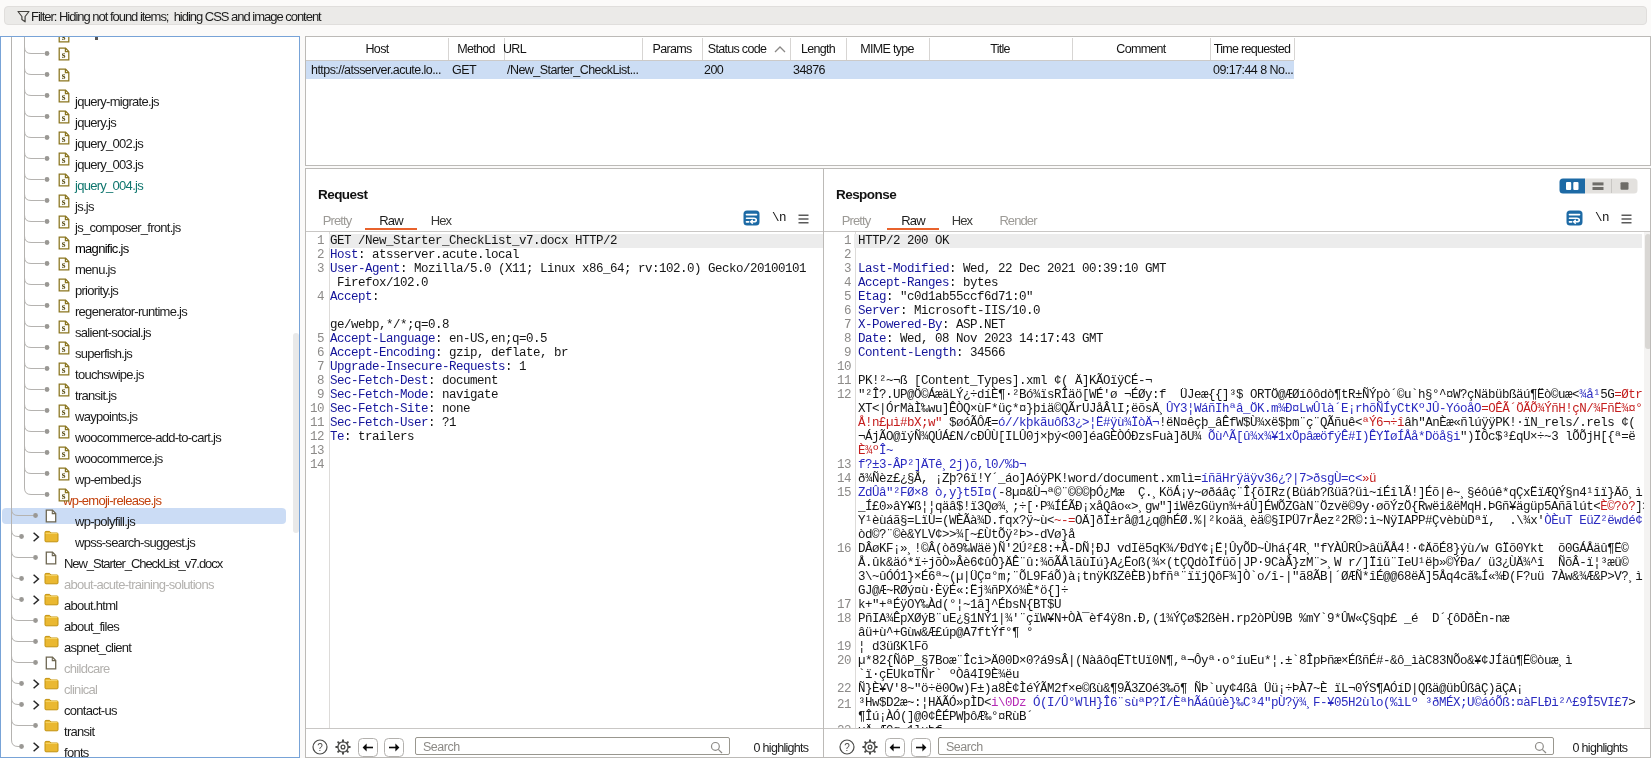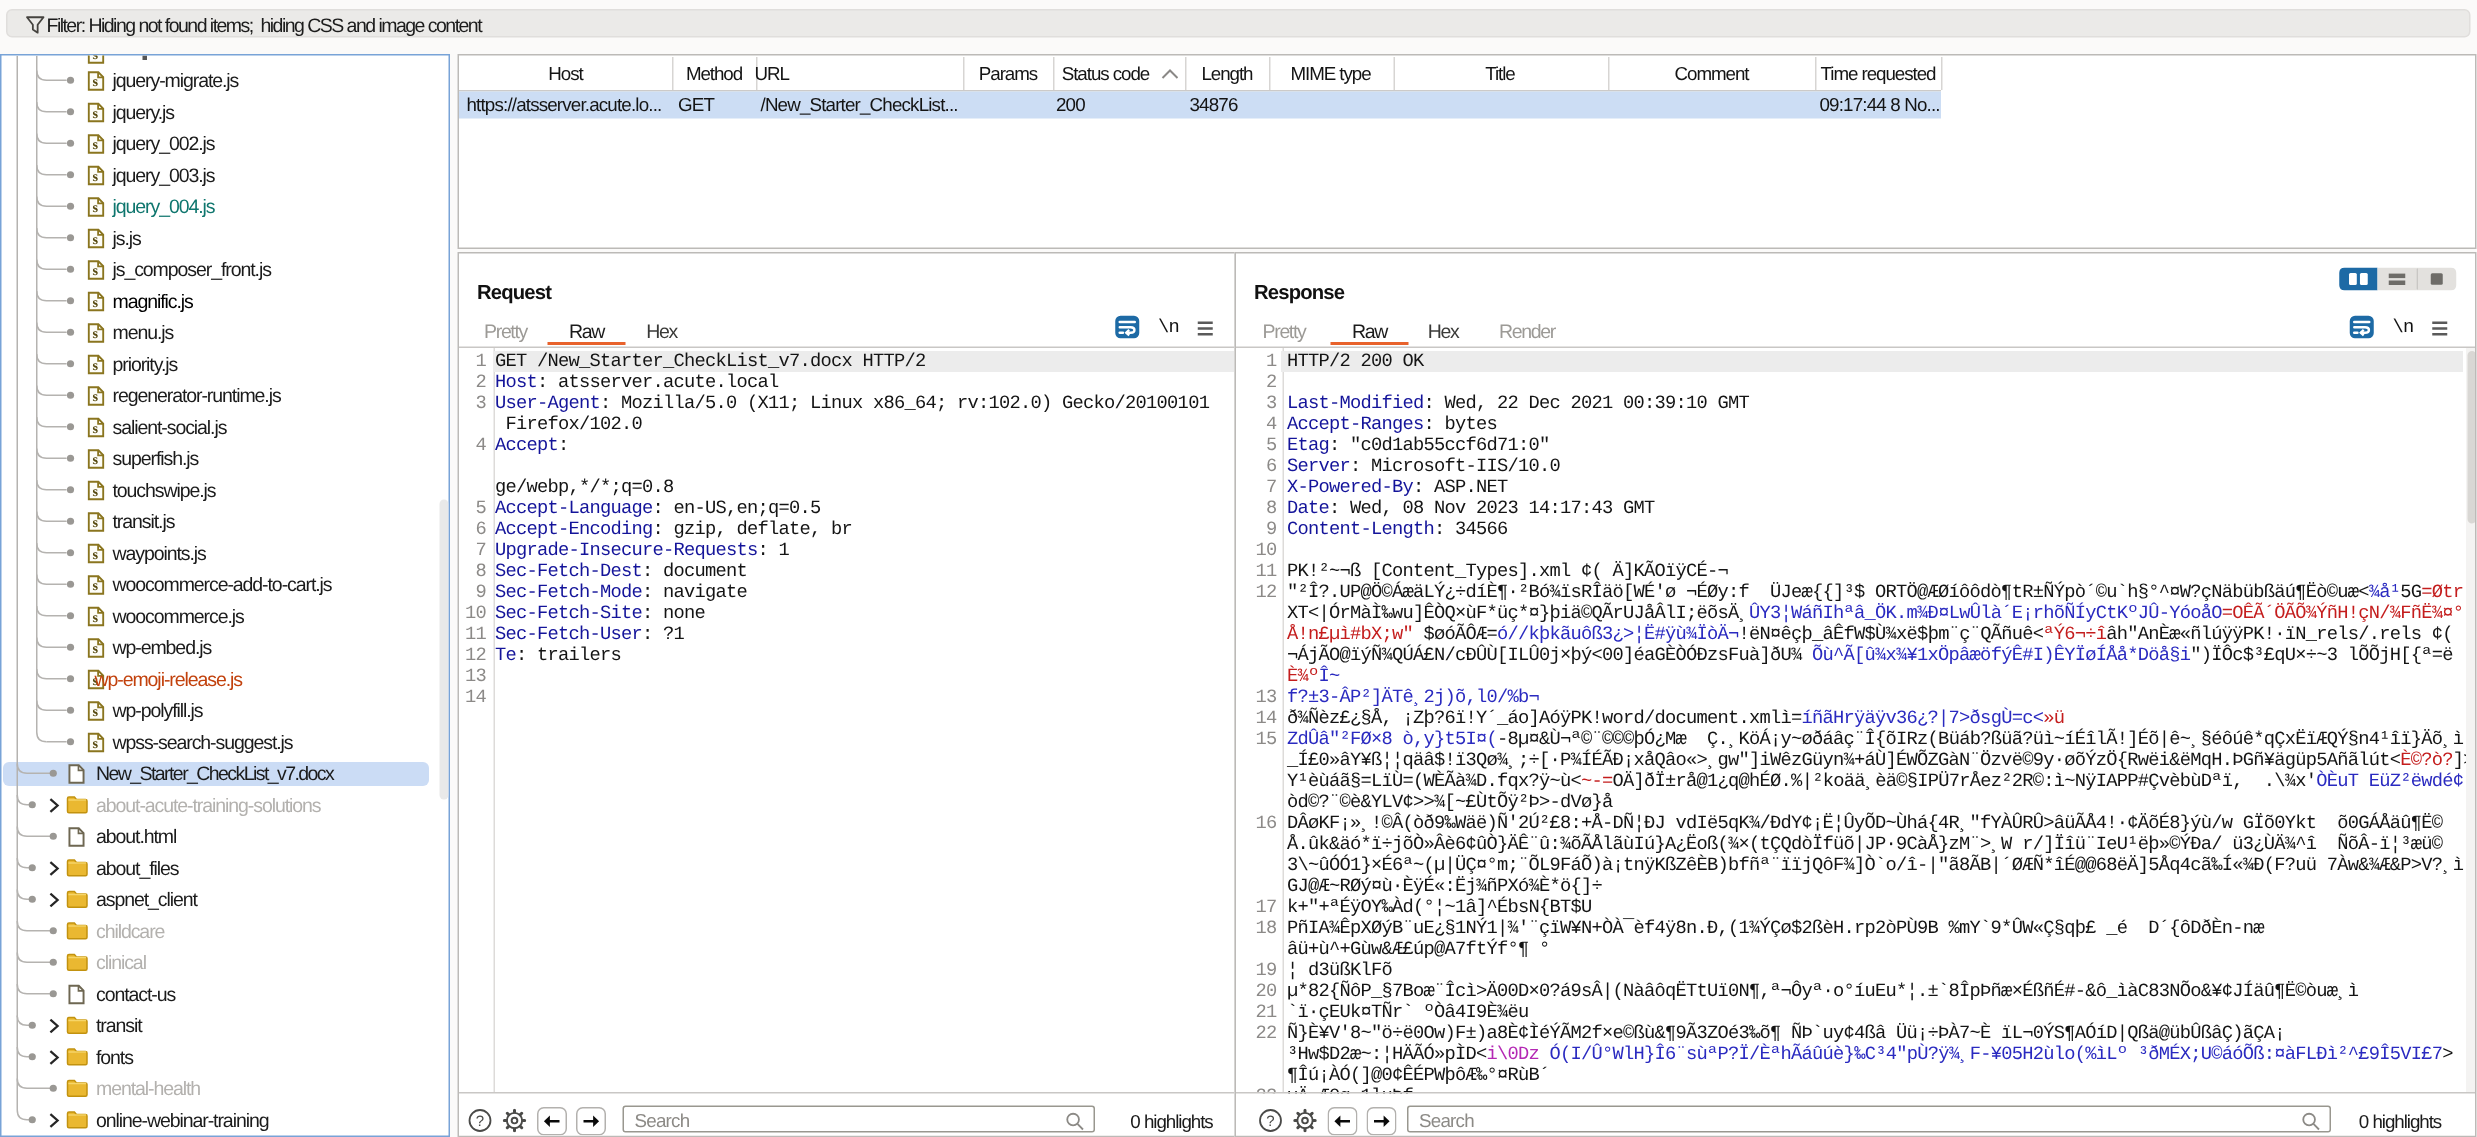--- a/index.html
+++ b/index.html
@@ -1,18 +1,18 @@
 <!DOCTYPE html>
 <html><head><meta charset="utf-8"><style>
 * { margin:0; padding:0; box-sizing:border-box; }
 body { width:1651px; height:758px; overflow:hidden; position:relative;
   background:#fbfaf9; font-family:"Liberation Sans", sans-serif; }
 .abs { position:absolute; }
 .panel { position:absolute; background:#fff; border:1px solid #bcbab7; }
-.tlabel { font-size:13px; letter-spacing:-0.72px; line-height:21px; white-space:pre; }
+.tlabel { font-size:13px; letter-spacing:-0.72px; line-height:21px; white-space:pre;margin-top:48px; }
 .thead { font-size:12.5px; letter-spacing:-0.7px; color:#141414; }
 .trow { font-size:12.5px; letter-spacing:-0.55px; color:#141414; }
 .code { font-family:"Liberation Mono", monospace; font-size:12.5px; letter-spacing:-0.5px; line-height:14px; white-space:pre; color:#141414; }
 .lnum { font-family:"Liberation Mono", monospace; font-size:12.5px; letter-spacing:-0.5px; line-height:14px; text-align:right; color:#8c8a88; }
 .hlrow { height:14px; background:#ececec; }
 .ch { color:#14149a; }
 .cb { color:#2a2ac0; }
 .cr { color:#c41d1d; }
 .cm { color:#b428b4; }
 .ptitle { font-size:13.5px; letter-spacing:-0.55px; font-weight:bold; color:#111; }
@@ -505,21 +505,21 @@
     <div class="abs code" style="left:34px;top:415px"><span class="">GJ@Æ~RØý¤ù·ÈÿÉ«:Ëj¾ñPXó¾È*ö{]÷</span></div>
     <div class="abs lnum" style="left:0;top:429px;width:27px">17</div>
     <div class="abs code" style="left:34px;top:429px"><span class="">k+"+ªÉÿOY‰Àd(°¦~1â]^ÉbsN{BT$U</span></div>
     <div class="abs lnum" style="left:0;top:443px;width:27px">18</div>
     <div class="abs code" style="left:34px;top:443px"><span class="">PñIA¾ÊpXØýB¨uE¿§1NÝ1|¾'¨çïW¥N+ÒÀ¯èf4ÿ8n.Ð,(1¾ÝÇø$2ßèH.rp2òPÙ9B %mY`9*ÛW«Ç§qþ£ _é  D´{ôDðÈn-næ</span></div>
     <div class="abs code" style="left:34px;top:457px"><span class="">âü+ù^+Gùw&amp;Æ£úp@A7ftÝf°¶ °</span></div>
     <div class="abs lnum" style="left:0;top:471px;width:27px">19</div>
     <div class="abs code" style="left:34px;top:471px"><span class="">¦ d3üßKlFõ</span></div>
     <div class="abs lnum" style="left:0;top:485px;width:27px">20</div>
     <div class="abs code" style="left:34px;top:485px"><span class="">µ*82{ÑôP_§7Boæ¨Îcì&gt;Ä00D×0?á9sÂ|(NàâôqËTtUï0N¶,ª¬Ôyª·o°íuEu*¦.±`8ÎpÞñæ×ÉßñÉ#-&amp;ô_ìàC83NÕo&amp;¥¢JÍäû¶Ë©òuæ¸ì</span></div>
-    <div class="abs lnum" style="left:0;top:499px;width:27px">21</div>
+    <div class="abs lnum" style="left:0;top:529px;width:27px">21</div>
     <div class="abs code" style="left:34px;top:499px"><span class="">`ï·çEUk¤TÑr` ºÒâ4I9È¾ëu</span></div>
     <div class="abs lnum" style="left:0;top:513px;width:27px">22</div>
     <div class="abs code" style="left:34px;top:513px"><span class="">Ñ}È¥V'8~"ö÷ë0Ow)F±)a8È¢ÌéÝÃM2f×e©ßù&amp;¶9Ã3ZOé3‰õ¶ ÑÞ`uy¢4ßâ Üü¡÷ÞÀ7~È ïL¬0ÝS¶AÓíD|Qßä@übÛßâÇ)ãÇA¡</span></div>
     <div class="abs code" style="left:34px;top:527px"><span class="">³Hw$D2æ~:¦HÄÃÓ»pÌD&lt;</span><span class="cm">i\0Dz</span><span class="cb"> Ó(I/Û°WlH}Î6¨sùªP?Ï/ÈªhÃáûúè}‰C³4"pÙ?ÿ¾¸F-¥05H2ùlo(%ìLº ³ðMÉX;U©áóÕß:¤àFLÐì²^£9Î5VI£7</span><span class="">&gt;</span></div>
     <div class="abs code" style="left:34px;top:541px"><span class="">¶Îú¡ÀÓ(]@0¢ÊÉPWþôÆ‰°¤RùB´</span></div>
     <div class="abs lnum" style="left:0;top:555px;width:27px">23</div>
     <div class="abs code" style="left:34px;top:555px"><span class="">µÄ¸Æ0g¸1luÞf</span></div>
 <div class="abs" style="left:820px;top:63px;width:7px;height:496px;background:#f4f3f2"></div>
 <div class="abs" style="left:820.5px;top:65px;width:6px;height:115px;background:#d9d7d4;border-radius:3px"></div>
 <div class="abs" style="left:0;top:560px;width:828px;height:30px;background:#fff"></div>

